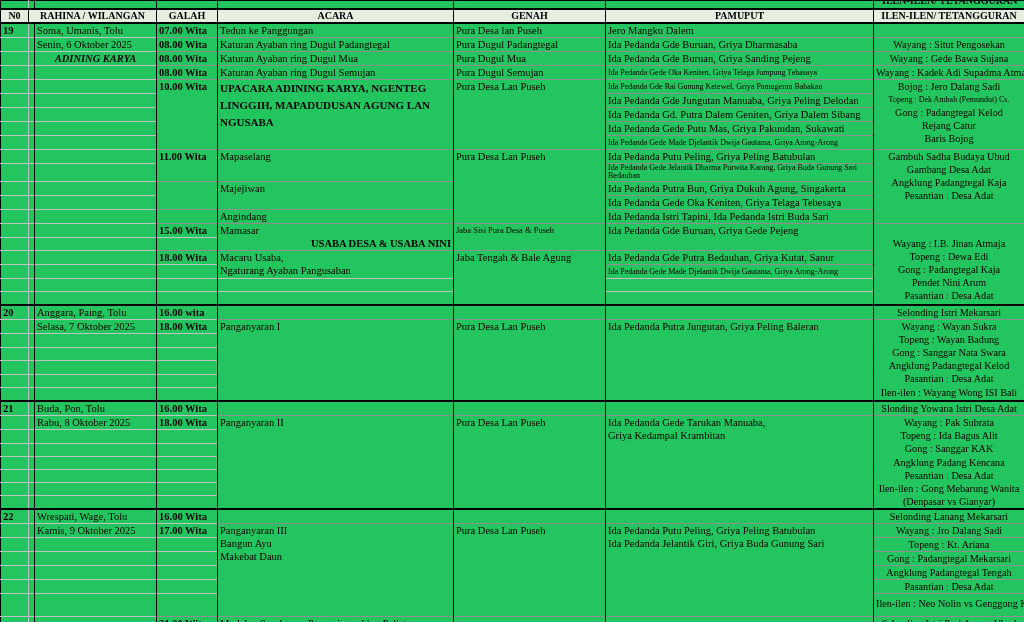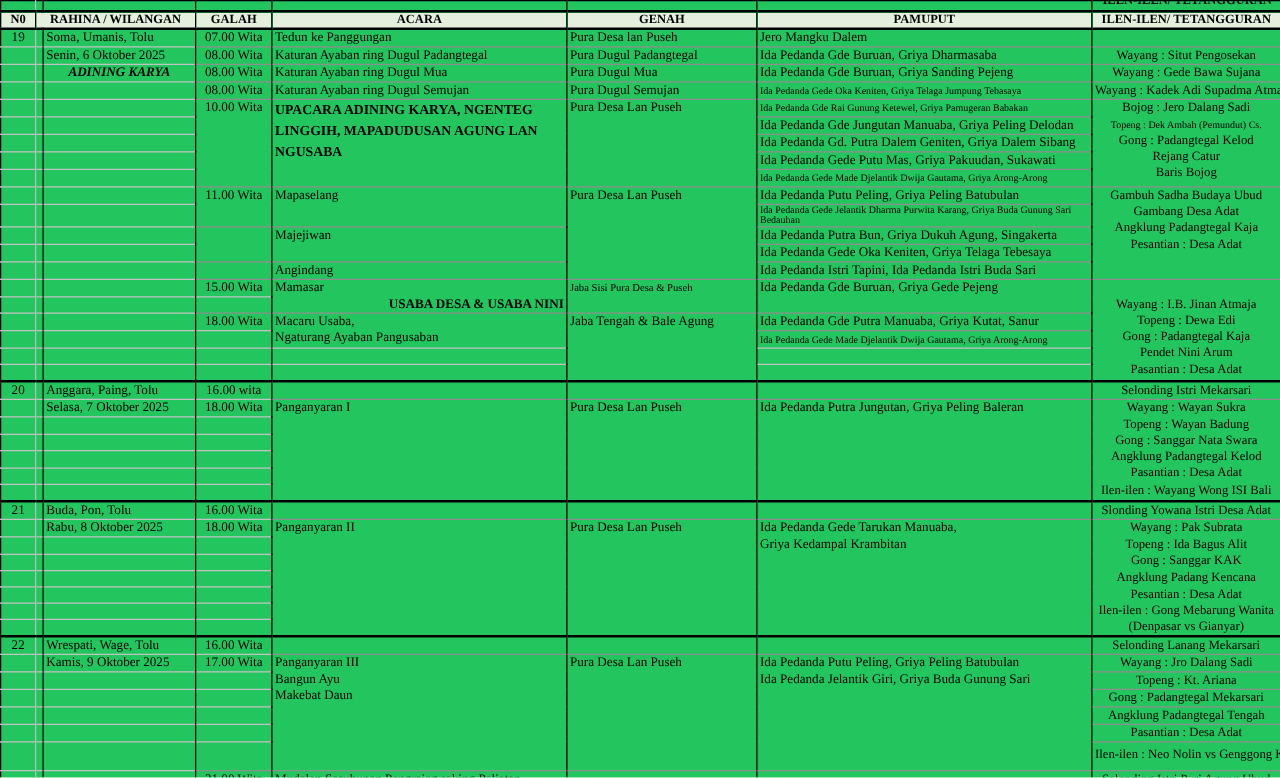--- a/index.html
+++ b/index.html
@@ -12,21 +12,21 @@
   td.rh{border-left:1px solid #bdbdbd;}      
   td.il{font-size:10.2px;text-align:center;}
   
   .L{border-top:1px solid #c2c2c2;}          
   .D{border-top:1px solid #8f8f8f;}          
   .K{border-top:2px solid #000;}             
   
   .hd{background:#e4efdd;font-weight:bold;text-align:center;vertical-align:middle;
       font-size:10px;line-height:11px;border-top:2px solid #000;border-bottom:2px solid #000;}
   
-  .c{text-align:center;}
+  .c{text-align:left;font-weight:bold;}
   .b{font-weight:bold;text-align:right;}
   .bi{font-weight:bold;font-style:italic;text-align:center;}
   .sm{font-size:8px;}
   .sm9{font-size:8.5px;}
   .smw{font-size:8px;line-height:8.8px;white-space:normal;margin-top:16px;}
   .ln{line-height:13.1px;white-space:nowrap;}
   .upln{font-weight:bold;font-size:11px;line-height:17.4px;white-space:nowrap;}
   .pt13{padding-top:13px;}
   .tallln{line-height:20px;}
   
@@ -233,21 +233,21 @@
 <tr class="rA">
   <td class="first L"></td>
   <td class="rh L"></td>
   <td class="L"></td>
   <td class="c D">18.00 Wita</td>
   <td class="D" rowspan="2">
     <div class="ln">Macaru Usaba,</div>
     <div class="ln">Ngaturang Ayaban Pangusaban</div>
   </td>
   <td class="D" rowspan="4">Jaba Tengah &amp; Bale Agung</td>
-  <td class="D">Ida Pedanda Gde Putra Manuaba, Griya Kutat, Sanur</td>
+  <td class="D">Ida Pedanda Gde Putra Bedauhan, Griya Kutat, Sanur</td>
 </tr>
 <tr class="rA">
   <td class="first L"></td>
   <td class="rh L"></td>
   <td class="L"></td>
   <td class="L"></td>
   <td class="D sm">Ida Pedanda Gede Made Djelantik Dwija Gautama, Griya Arong-Arong</td>
 </tr>
 <tr class="rA">
   <td class="first L"></td>

